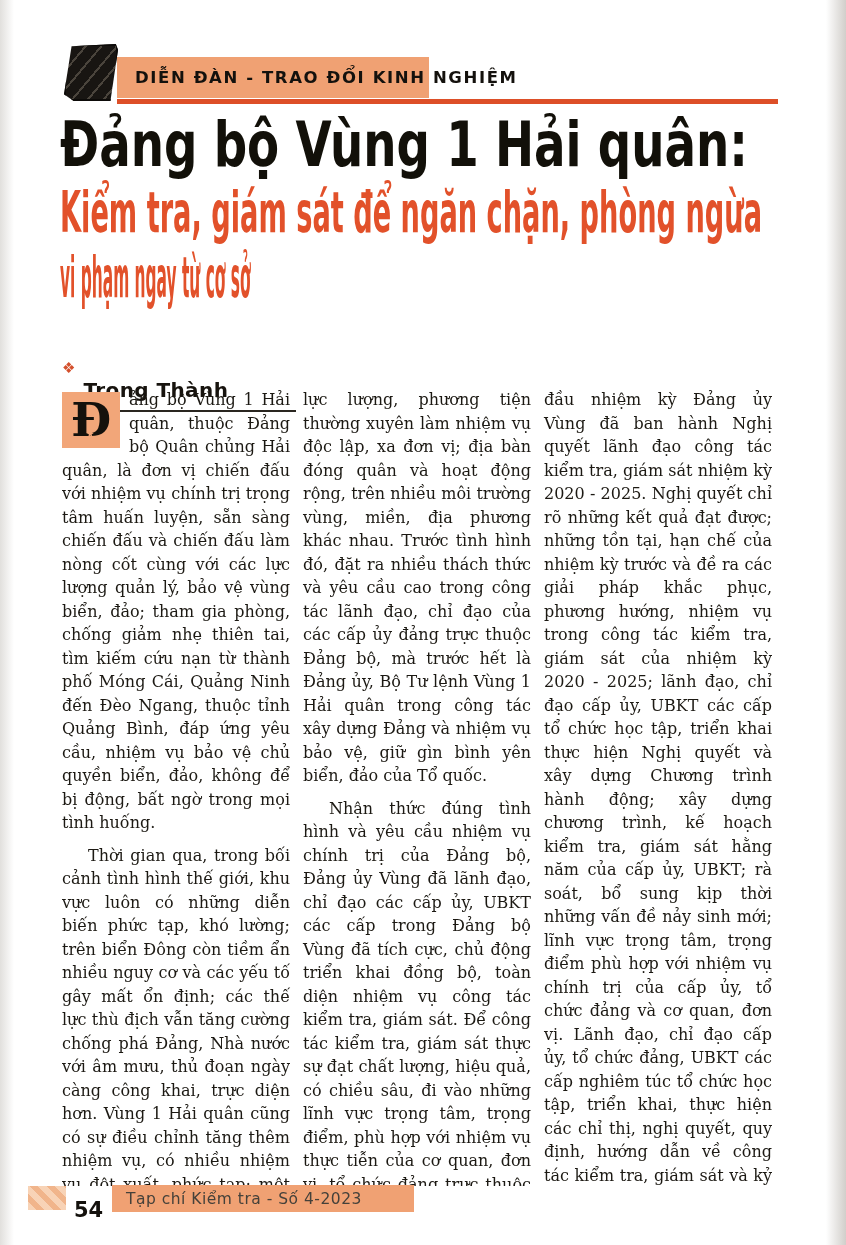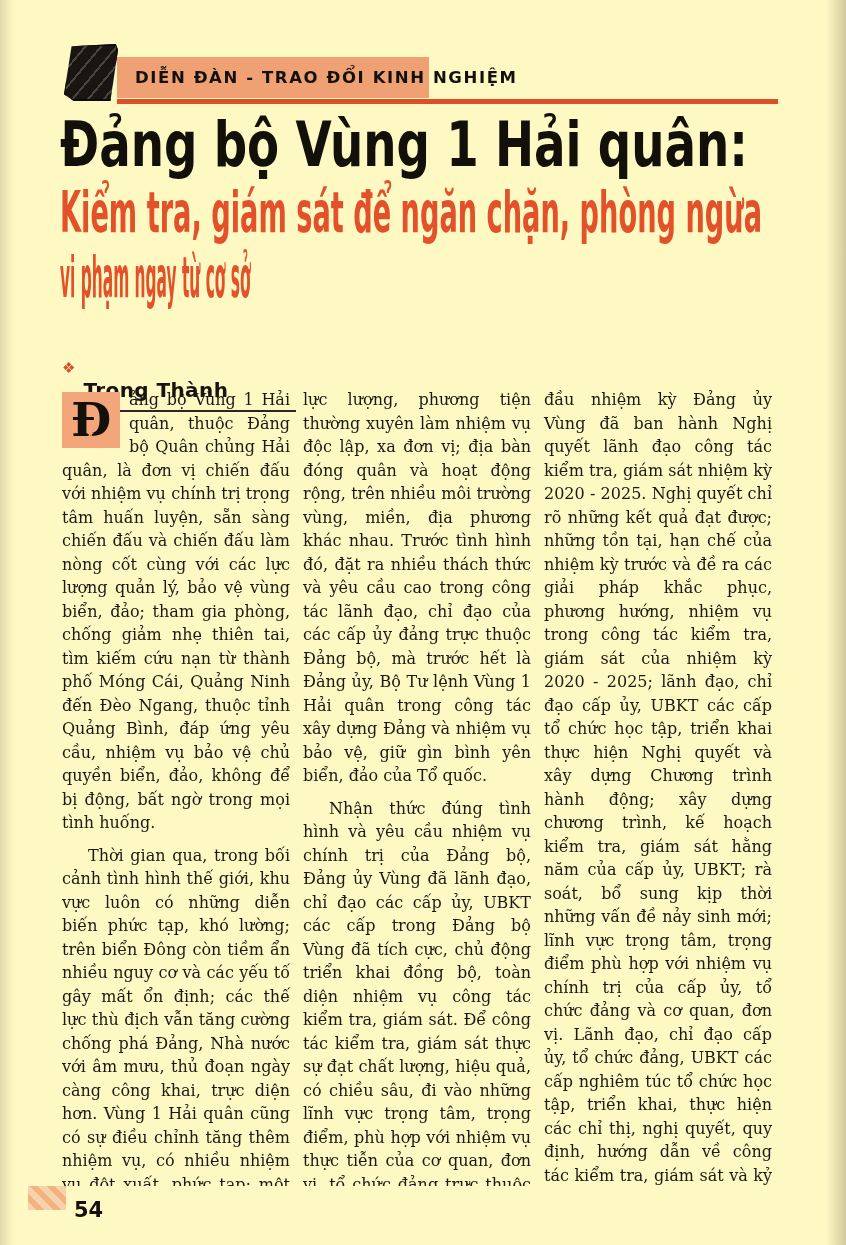--- a/index.html
+++ b/index.html
@@ -4,21 +4,21 @@
 <style>
   html,body{margin:0;padding:0;}
   body{
     width:846px;height:1245px;
     font-family:"DejaVu Serif", serif;
     background:#e9e4d8;
   }
   .page{
     position:relative;
     width:846px;height:1245px;
-    background:#fef9c3;
+    background:#ffffff;
     overflow:hidden;
     box-sizing:border-box;
   }
   
   .page::before{
     content:"";position:absolute;left:0;top:0;bottom:0;width:14px;
     background:linear-gradient(to right, rgba(90,80,65,.18), rgba(90,80,65,0));
     pointer-events:none;z-index:5;
   }
   .page::after{
@@ -160,15 +160,18 @@
       <p>Nhận thức đúng tình hình và yêu cầu nhiệm vụ chính trị của Đảng bộ, Đảng ủy Vùng đã lãnh đạo, chỉ đạo các cấp ủy, UBKT các cấp trong Đảng bộ Vùng đã tích cực, chủ động triển khai đồng bộ, toàn diện nhiệm vụ công tác kiểm tra, giám sát. Để công tác kiểm tra, giám sát thực sự đạt chất lượng, hiệu quả, có chiều sâu, đi vào những lĩnh vực trọng tâm, trọng điểm, phù hợp với nhiệm vụ thực tiễn của cơ quan, đơn vị, tổ chức đảng trực thuộc Đảng bộ; ngay</p>
     </div>
     <div class="col">
       <p>đầu nhiệm kỳ Đảng ủy Vùng đã ban hành Nghị quyết lãnh đạo công tác kiểm tra, giám sát nhiệm kỳ 2020 - 2025. Nghị quyết chỉ rõ những kết quả đạt được; những tồn tại, hạn chế của nhiệm kỳ trước và đề ra các giải pháp khắc phục, phương hướng, nhiệm vụ trong công tác kiểm tra, giám sát của nhiệm kỳ 2020 - 2025; lãnh đạo, chỉ đạo cấp ủy, UBKT các cấp tổ chức học tập, triển khai thực hiện Nghị quyết và xây dựng Chương trình hành động; xây dựng chương trình, kế hoạch kiểm tra, giám sát hằng năm của cấp ủy, UBKT; rà soát, bổ sung kịp thời những vấn đề nảy sinh mới; lĩnh vực trọng tâm, trọng điểm phù hợp với nhiệm vụ chính trị của cấp ủy, tổ chức đảng và cơ quan, đơn vị. Lãnh đạo, chỉ đạo cấp ủy, tổ chức đảng, UBKT các cấp nghiêm túc tổ chức học tập, triển khai, thực hiện các chỉ thị, nghị quyết, quy định, hướng dẫn về công tác kiểm tra, giám sát và kỷ luật đảng của Trung ương, Quân ủy Trung ương, Quân chủng</p>
     </div>
   </div>
 
   <div class="footer">
     <div class="footer-ornament"></div>
     <span class="footer-pagenum">54</span>
+    <div class="footer-bar">
+      <span class="footer-journal">Tạp chí Kiểm tra - Số 4-2023</span>
+    </div>
   </div>
 
 </div>
 
 </body></html>

